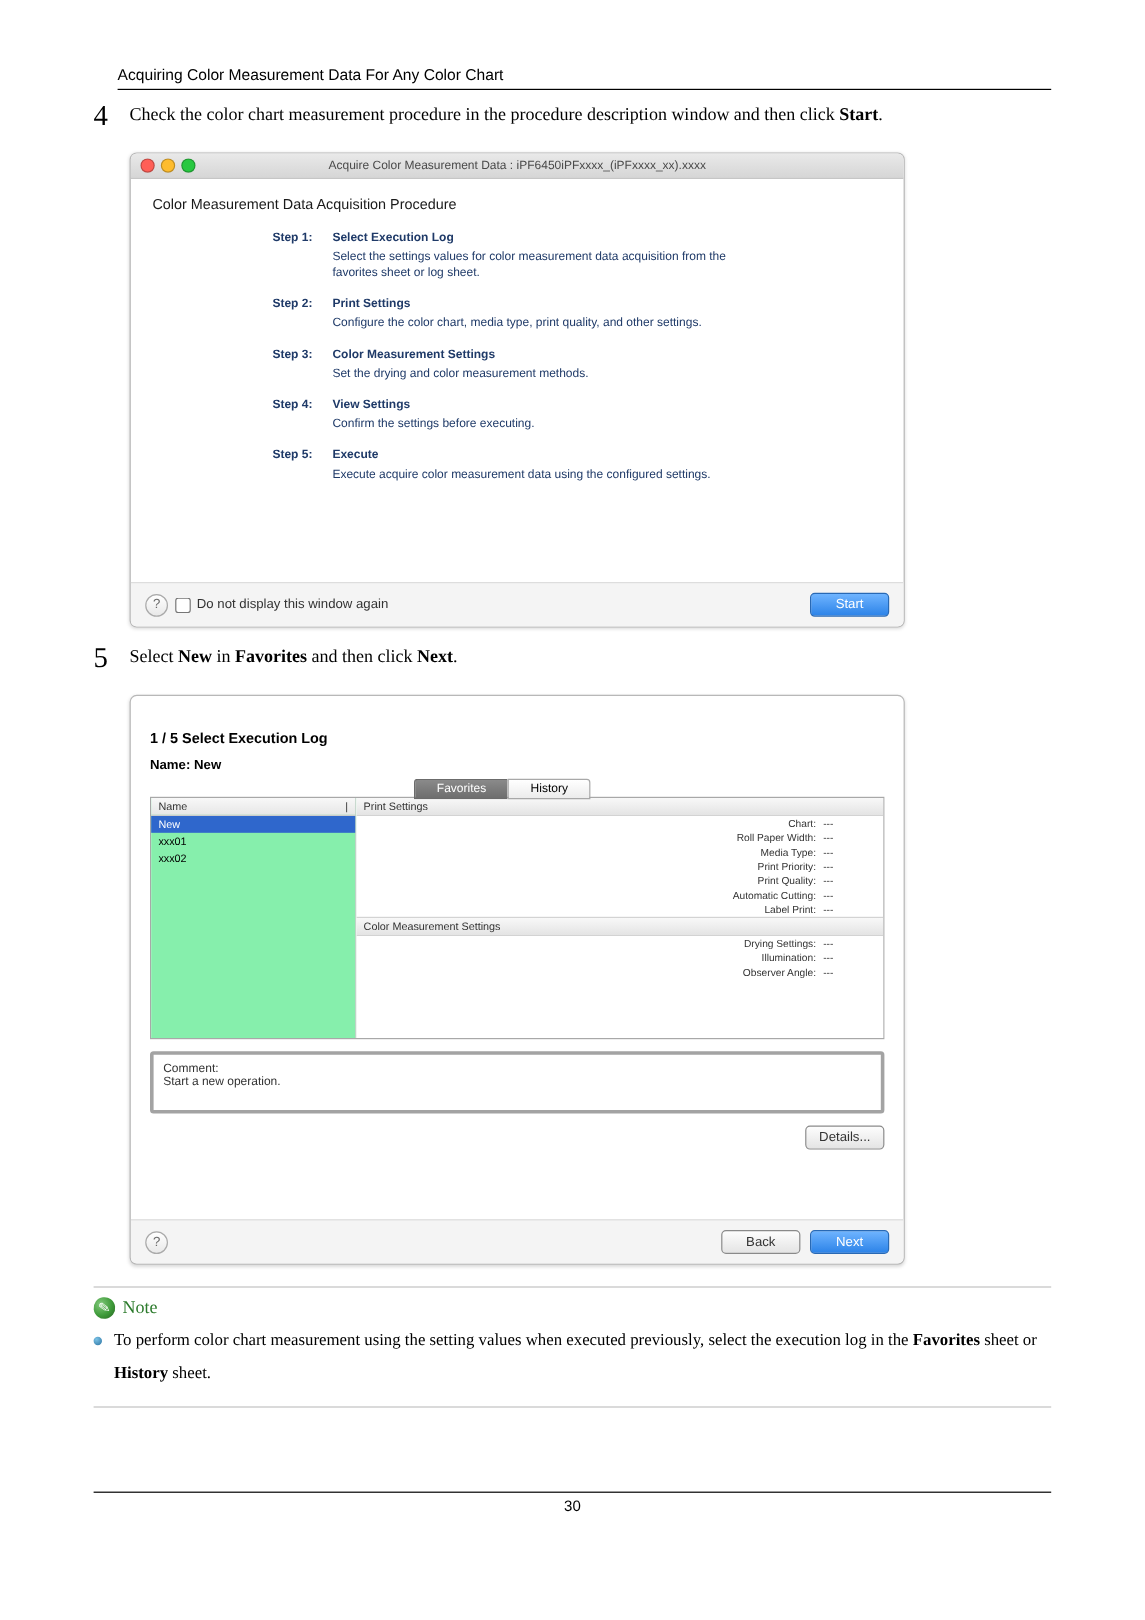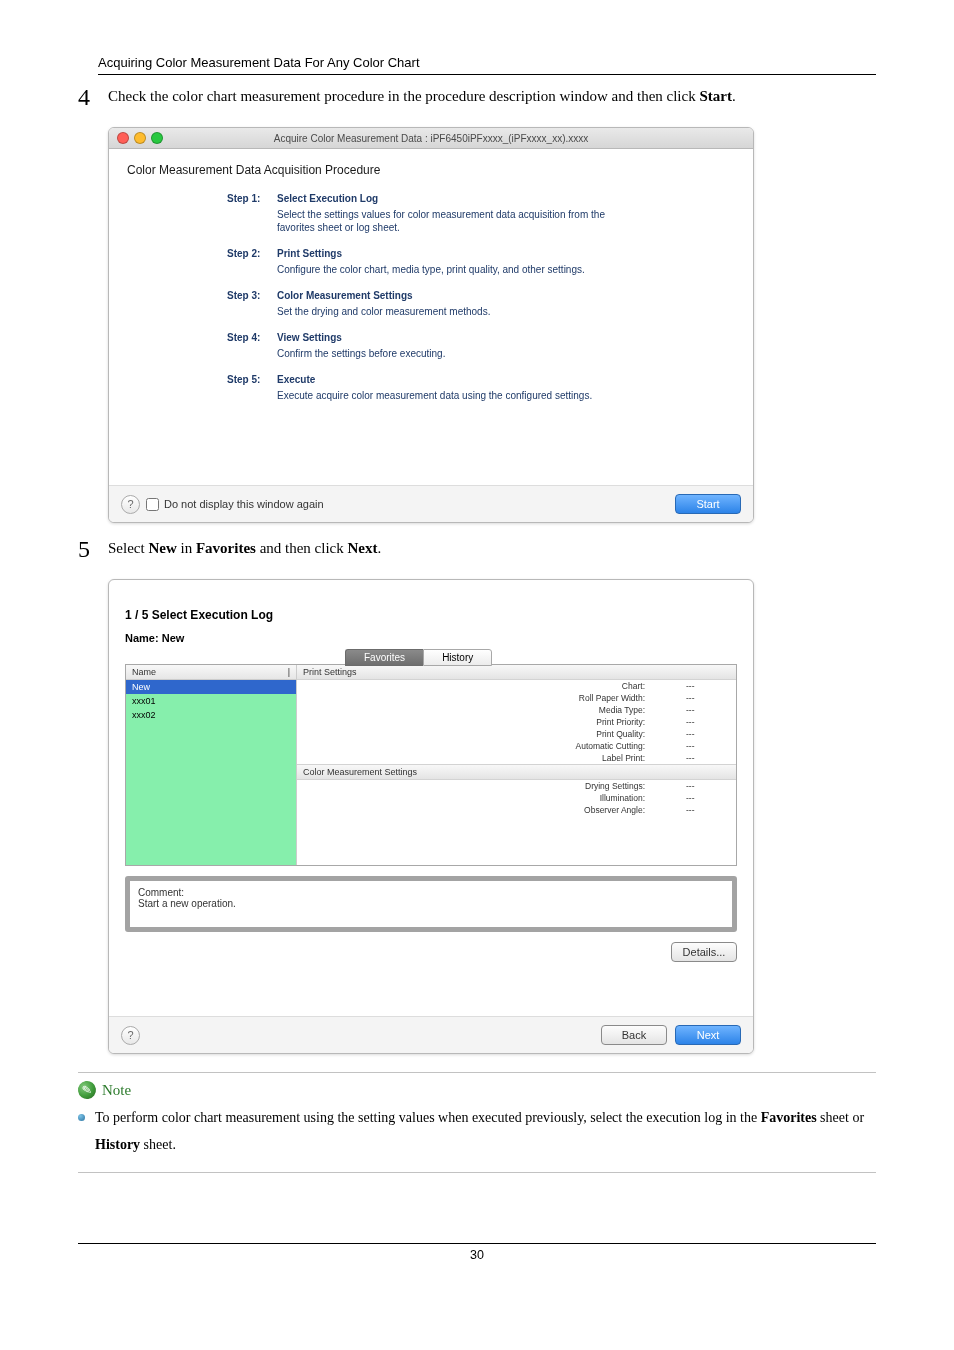--- a/index.html
+++ b/index.html
@@ -117,25 +117,25 @@
   }
   .fav-list-head { background:linear-gradient(#f8f8f8,#e6e6e6); border-bottom:1px solid #ccc; padding:2px 6px; color:#333; font-size:9px; display:flex; justify-content:space-between;}
   .fav-row { padding:2px 6px; }
   .fav-row.sel { background:#2f67cc; color:#fff; }
   .fav-details { flex:1; background:#fff; overflow:hidden; }
   .det-sect-head {
     background:linear-gradient(#f8f8f8,#e4e4e4); border-bottom:1px solid #d3d3d3;
     padding:2px 6px; color:#333; font-size:9px;
   }
   .det-sect-head:not(:first-child){ border-top:1px solid #d3d3d3; }
-  .kvrow { display:flex; padding:1px 6px; font-size:8.5px;gap:35px; }
+  .kvrow { display:flex; padding:1px 6px; font-size:8.5px; }
   .kvrow .k { flex:1; text-align:right; padding-right:6px; color:#333;}
   .kvrow .v { width:44px; color:#333;}
   .comment-box {
-    margin-top:10px; border:5px solid #a3a3a3; border-radius:3px;
+    margin-top:10px; border:3px solid #a3a3a3; border-radius:3px;
     padding:6px 8px; background:#fff; height:34px; font-size:10px; color:#333;
   }
   .w2-btnrow { display:flex; justify-content:flex-end; margin-top:10px; }
   .w2-footer {
     display:flex; align-items:center; justify-content:space-between;
     padding:8px 12px; border-top:1px solid #ddd; background:#f4f4f4;
   }
   .btnrow-right { display:flex; gap:8px; }
 
   

